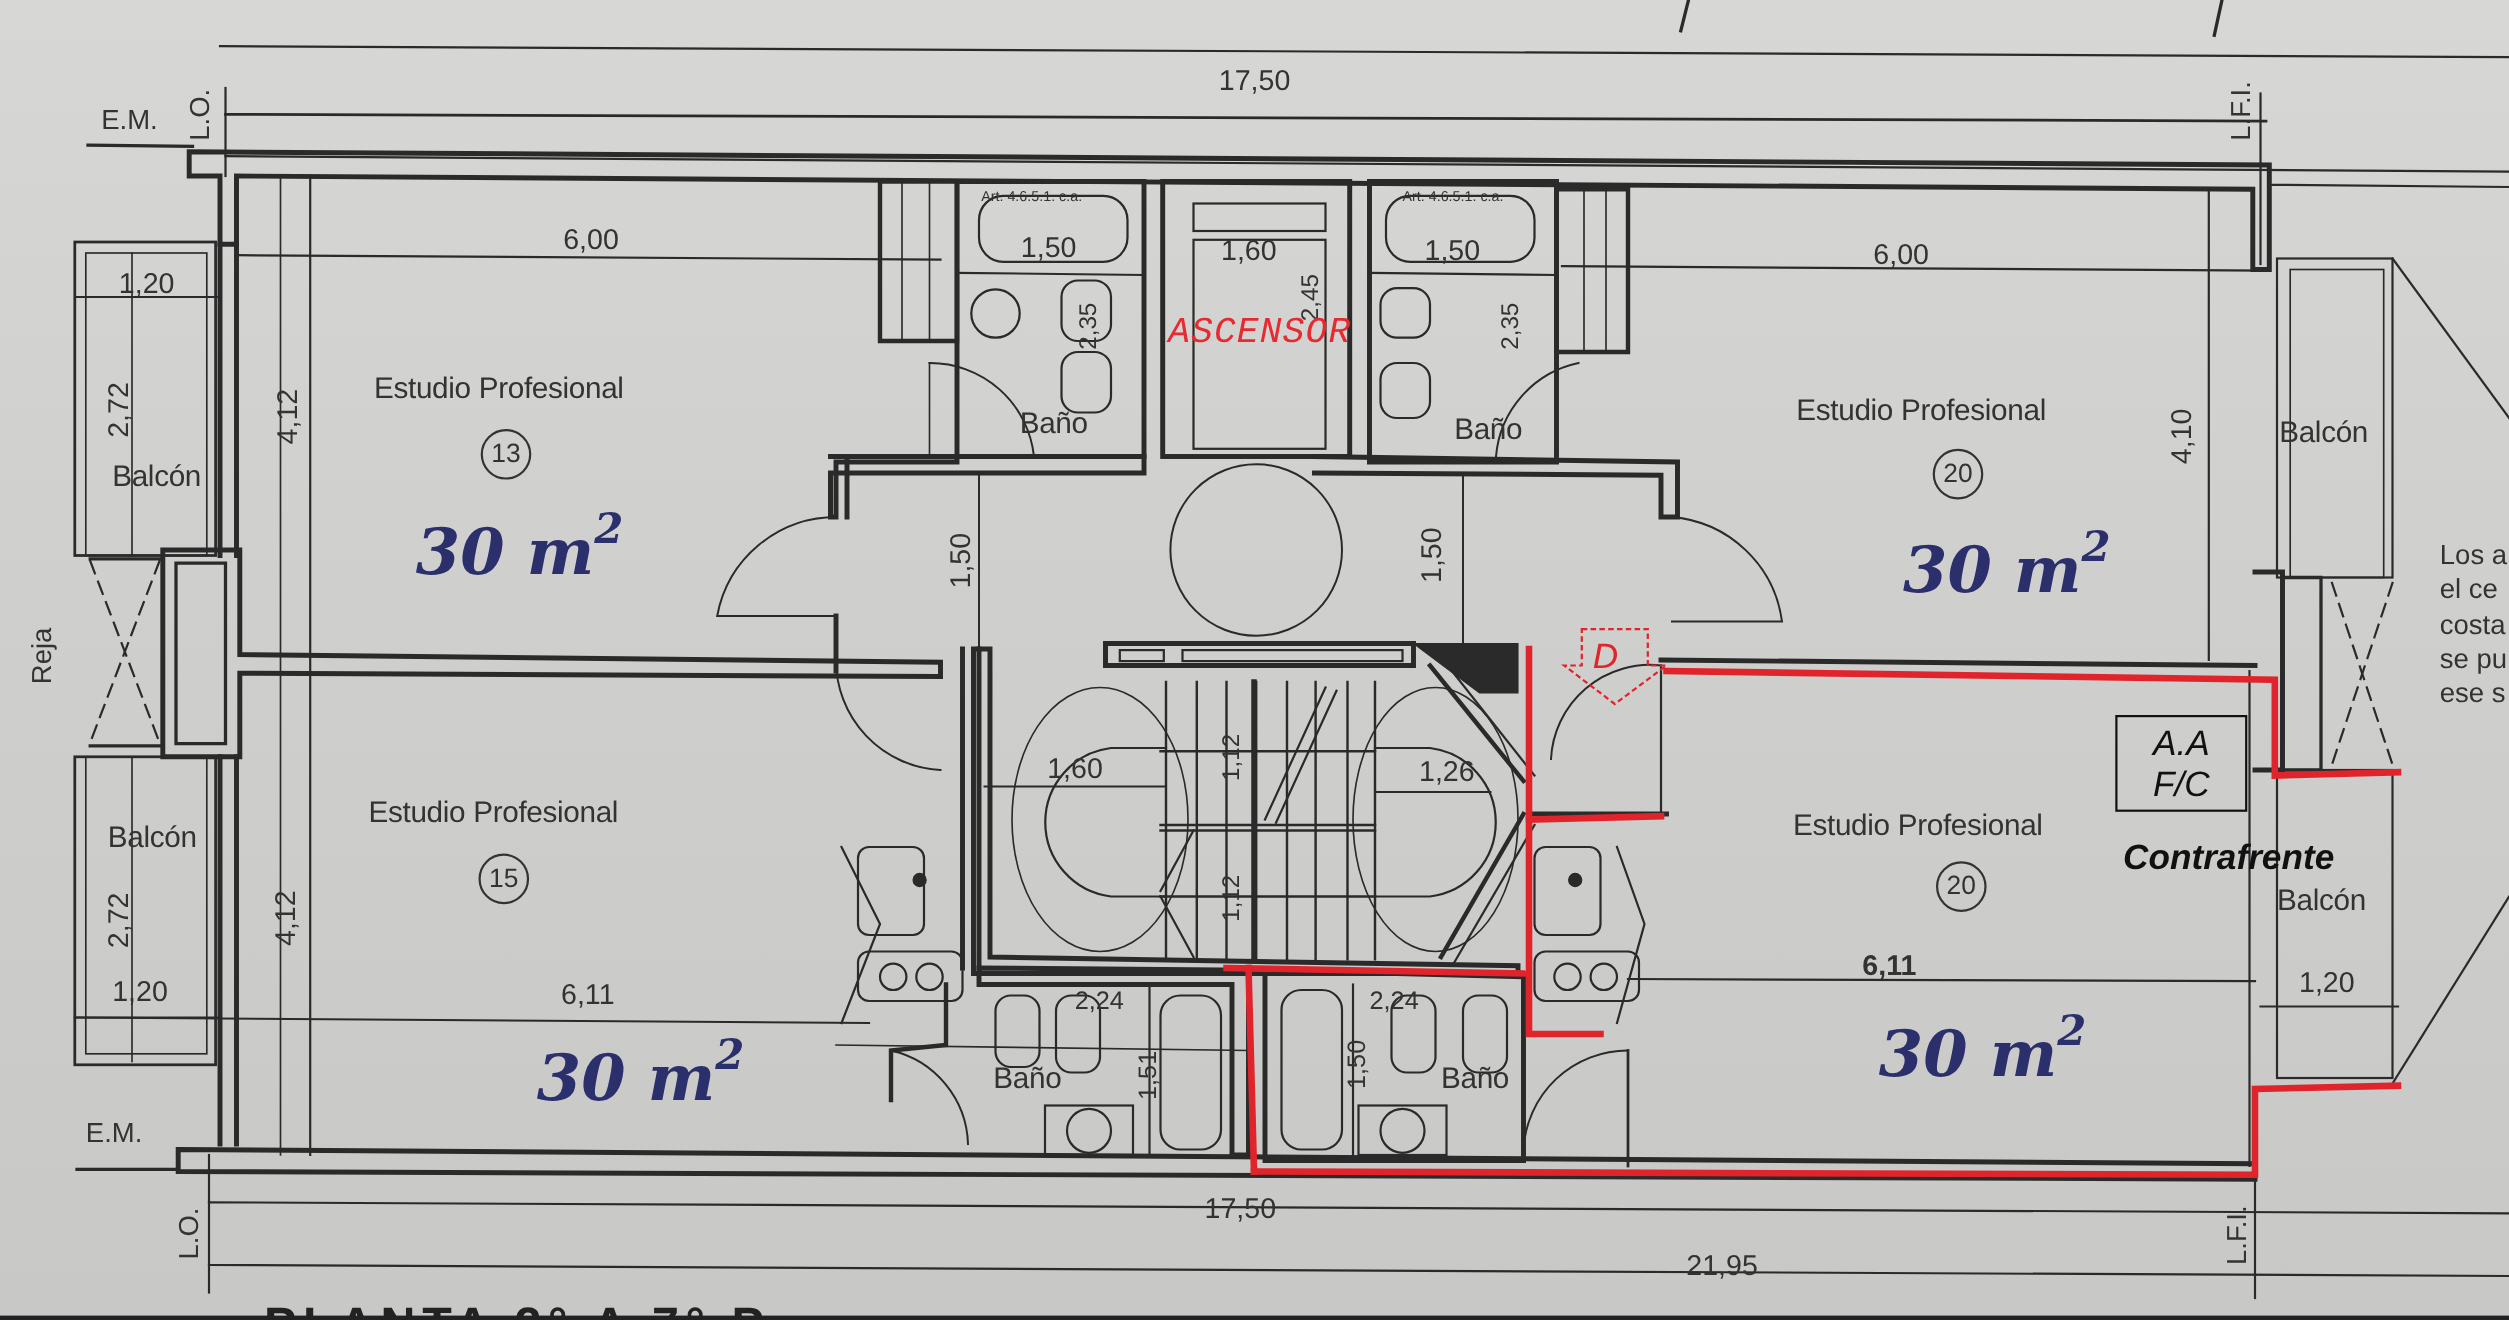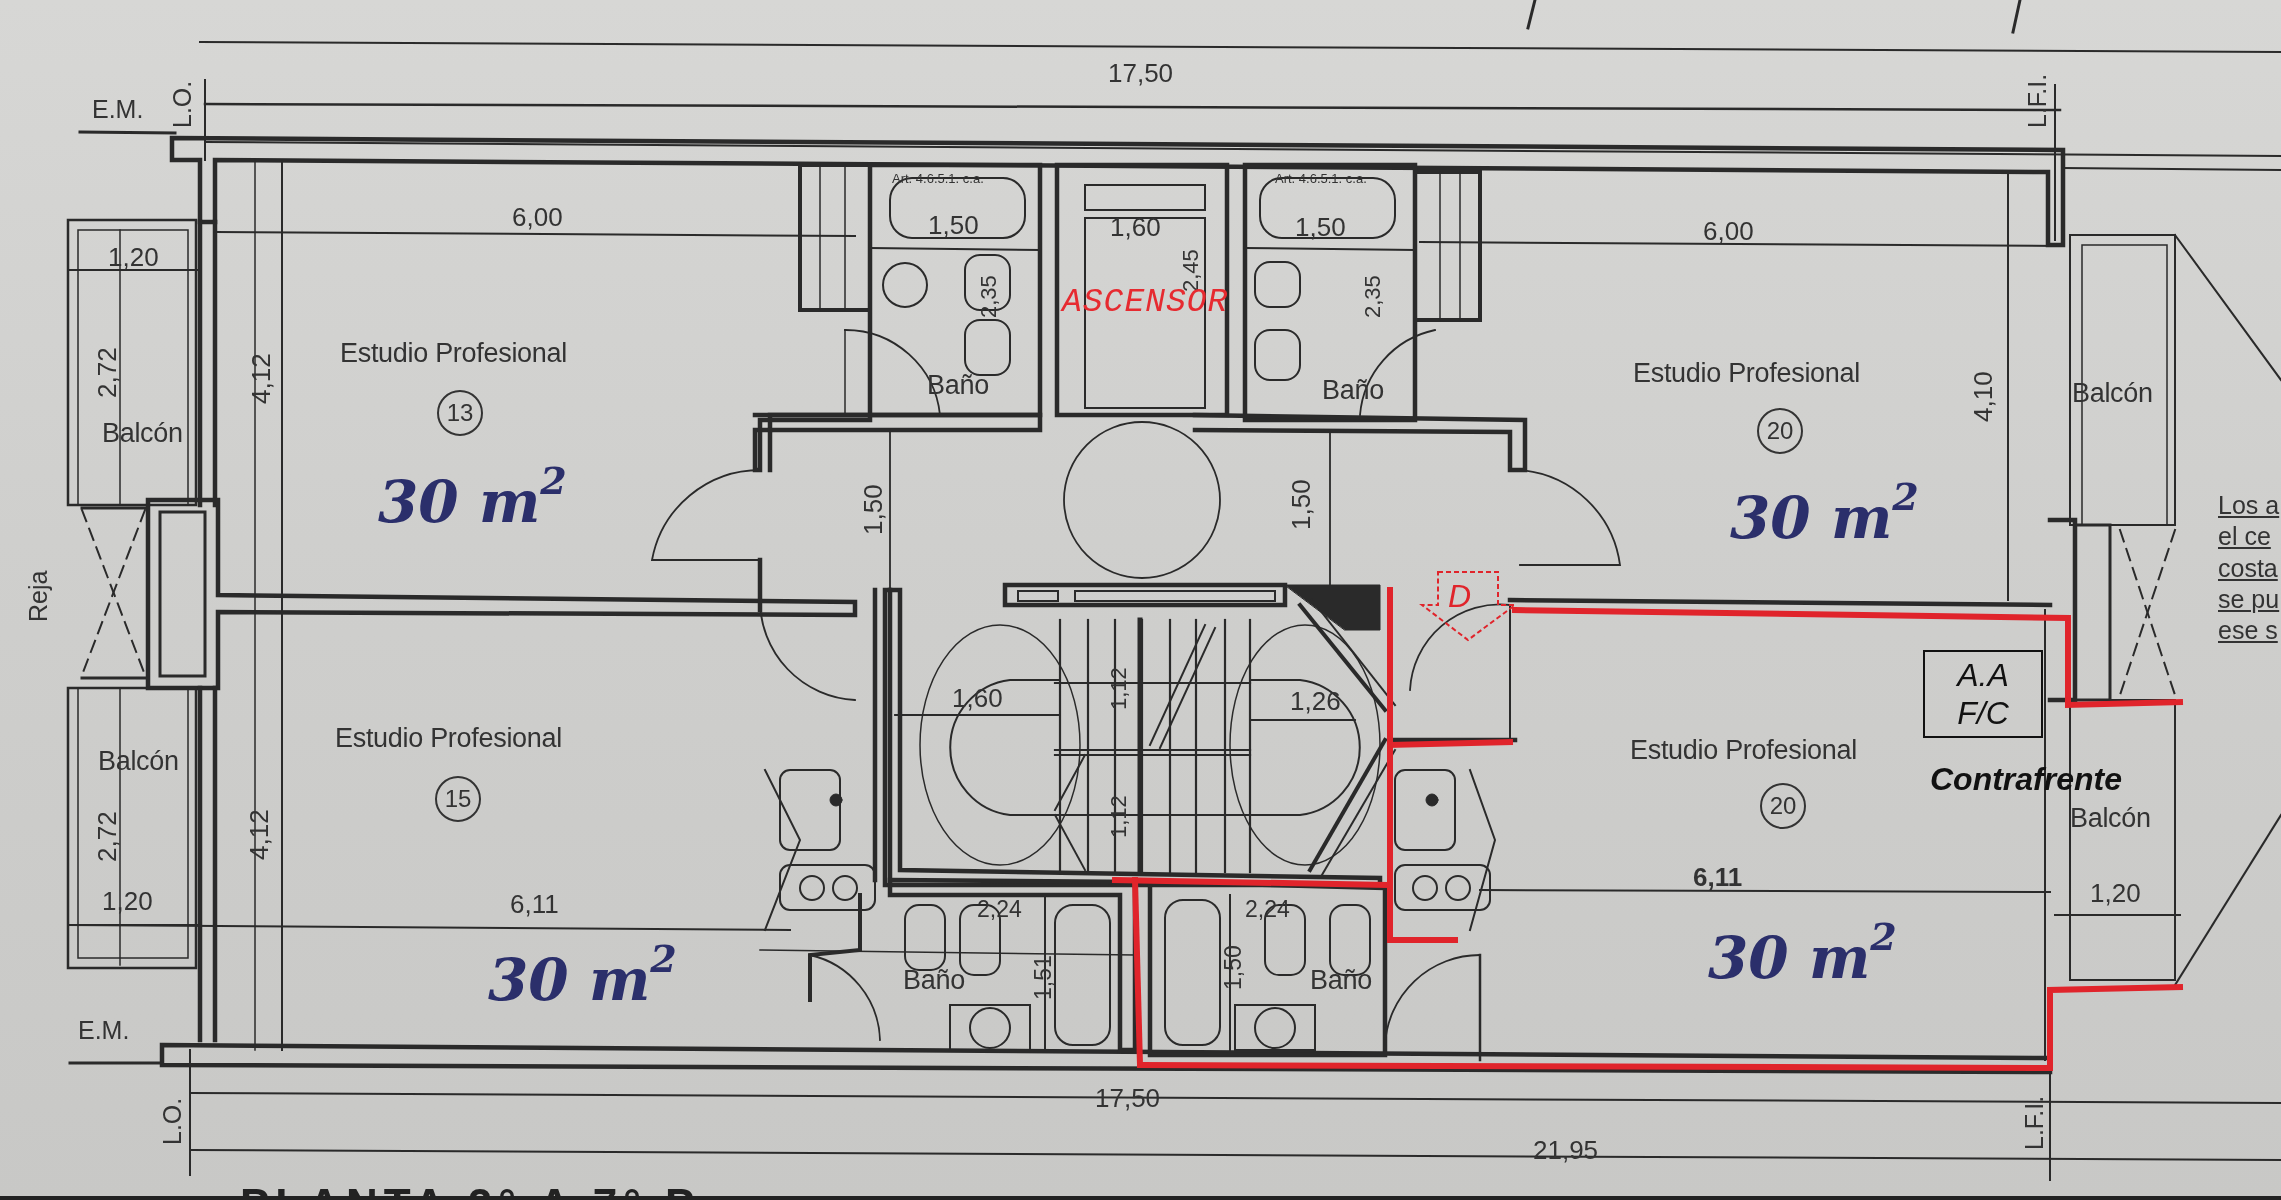--- a/index.html
+++ b/index.html
@@ -304,21 +304,21 @@
   <span class="lbl contra" style="left:1930px;top:763px;">Contrafrente</span>
 
   <span class="lbl room" style="left:1630px;top:737px;">Estudio Profesional</span>
   <span class="num" style="left:1760px;top:783px;">20</span>
   <span class="lbl dim" style="left:1693px;top:864px;font-weight:bold;">6,11</span>
   <span class="lbl hand" style="left:1708px;top:918px;"><span>30</span> <span>m</span><sup>2</sup></span>
 
   <span class="lbl room" style="left:2070px;top:805px;">Balcón</span>
   <span class="lbl dim" style="left:2090px;top:880px;">1,20</span>
 
-  <div class="lbl note" style="left:2218px;top:490px;text-decoration:underline;">
+  <div class="lbl note" style="left:2218px;top:490px;">
     <div>Los a</div>
     <div>el ce</div>
     <div>costa</div>
     <div>se pu</div>
     <div>ese s</div>
   </div>
 
   <span class="title-cut">PLANTA 2° A 7° P.</span>
   <div class="bottom-bar"></div>
 </div>

